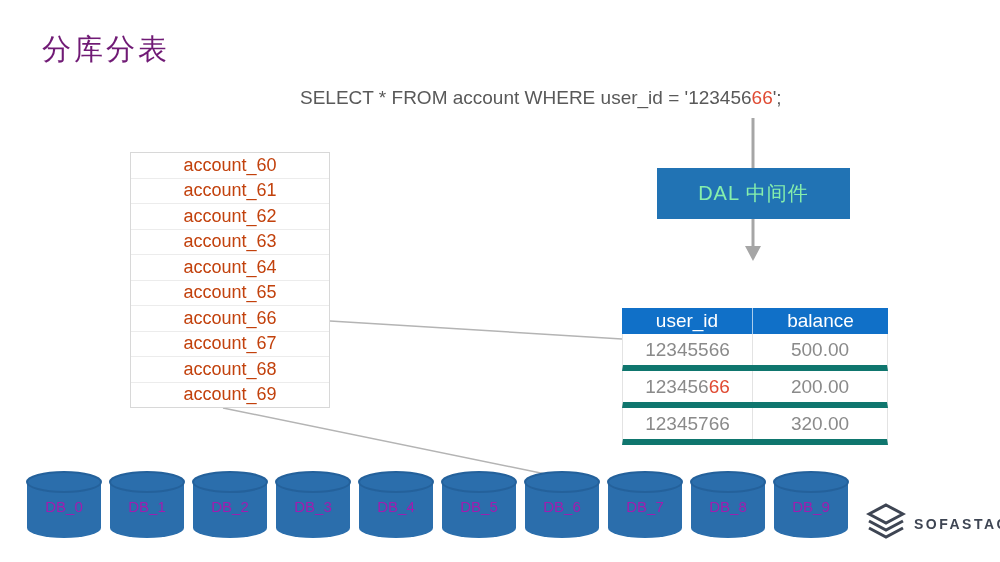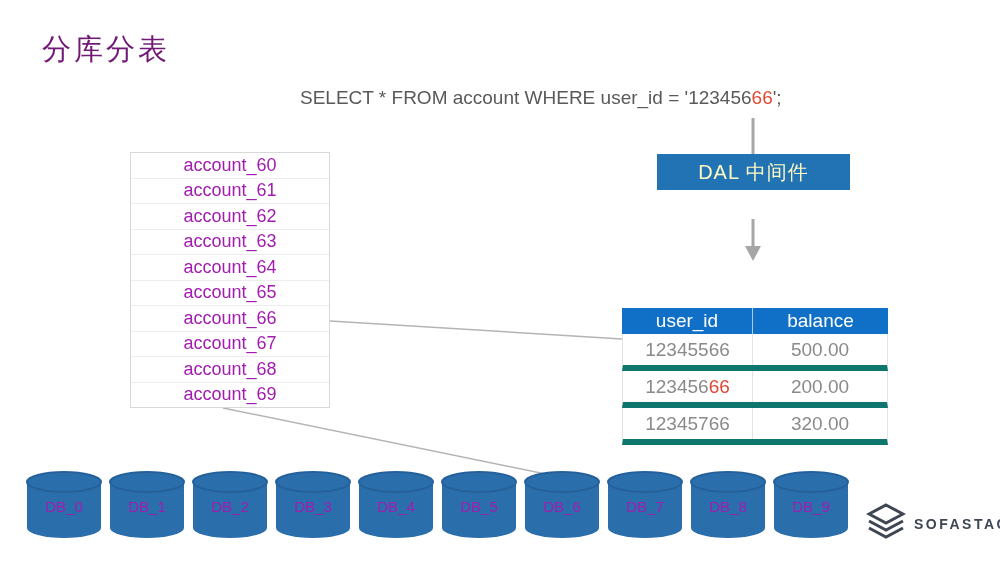--- a/index.html
+++ b/index.html
@@ -16,27 +16,27 @@
   }
   .sql .hl{color:#E04B33;}
   
   .acct-list{
     position:absolute;left:130px;top:152px;width:200px;height:256px;
     border:1px solid #D8D8D8;background:#fff;display:flex;flex-direction:column;
     box-sizing:border-box;
   }
   .acct-row{
     flex:1;display:flex;align-items:center;justify-content:center;
-    font-size:18px;color:#a21caf;border-top:1px solid #ECECEC;text-align:right;
+    font-size:18px;color:#c2410c;border-top:1px solid #ECECEC;text-align:right;
   }
   .acct-row:first-child{border-top:none;}
   
   .dal-box{
-    position:absolute;left:657px;top:154px;width:193px;height:36px;
-    background:#2173B4;color:#fef9c3;display:flex;align-items:center;justify-content:center;
+    position:absolute;left:657px;top:168px;width:193px;height:51px;
+    background:#2173B4;color:#86efac;display:flex;align-items:center;justify-content:center;
     font-size:20px;letter-spacing:1px;
   }
   
   .rtable{
     position:absolute;left:622px;top:272px;width:266px;box-sizing:border-box;
     font-size:19px;color:#8A8A8A;background:#fff;
   }
   .rtable .hdr{
     display:flex;height:26px;background:#1070C8;color:#ffffff;margin-top:36px;
   }

